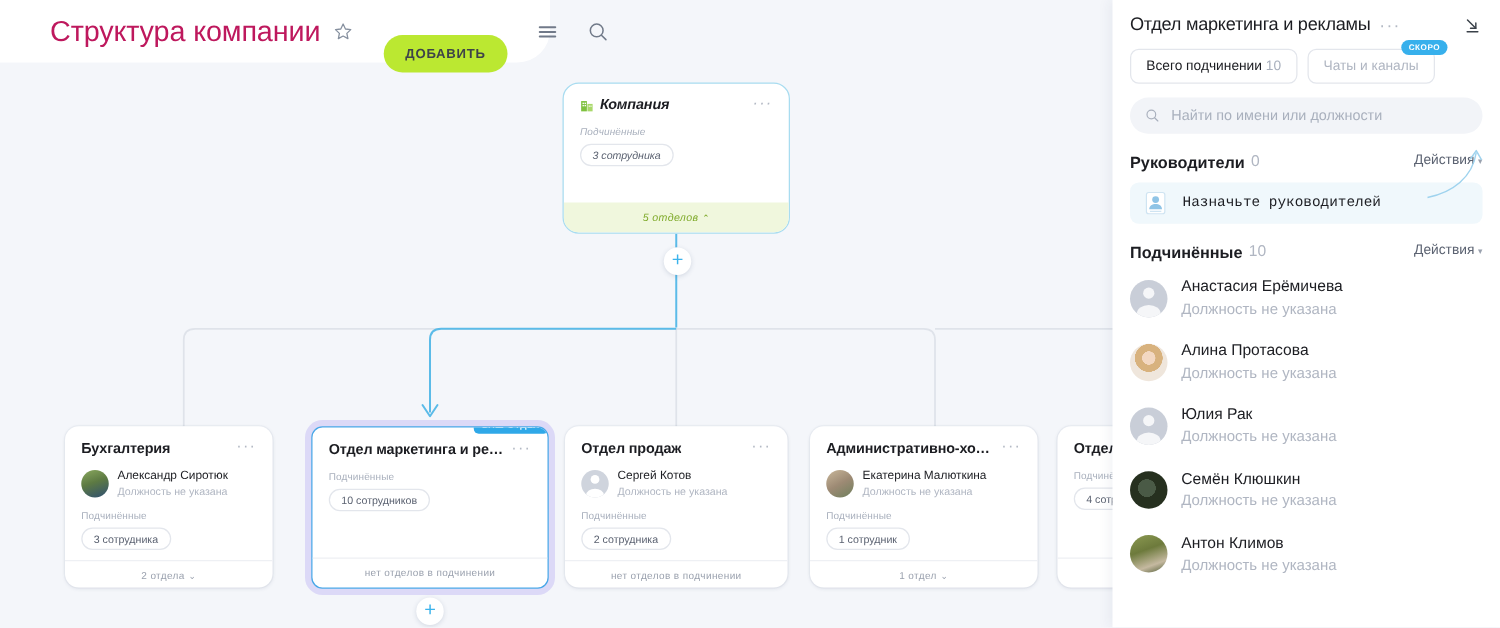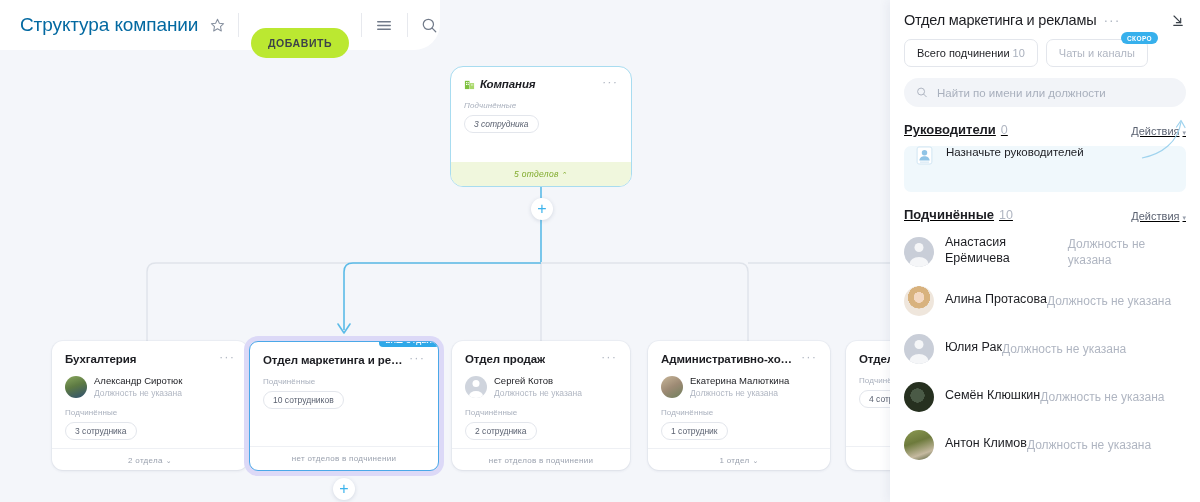--- a/index.html
+++ b/index.html
@@ -17,22 +17,22 @@
   .topbar {
     position: absolute; left: 0; top: 0;
     width: 440px; height: 50px;
     background: #ffffff;
     border-bottom-right-radius: 26px;
     display: flex; align-items: center;
     padding-left: 20px;
     z-index: 40;
   }
   .page-title {
-    font-size: 19px; color: #0369a1; font-weight: 400;
-    letter-spacing: -0.1px; white-space: nowrap;
+    font-size: 23px; color: #be185d; font-weight: 400;
+    letter-spacing: -0.1px; white-space: nowrap; margin-left: 20px;
   }
   .star-btn {
     margin-left: 10px; width: 26px; height: 26px;
     display: flex; align-items: center; justify-content: center;
     cursor: pointer;
   }
   .vdiv { width: 1px; height: 24px; background: #e7e9ee; margin: 0 12px; }
   .add-btn {
     background: #bbe831; color: #3e4349;
     font-size: 10.5px; font-weight: 700; letter-spacing: 0.6px;
@@ -111,21 +111,21 @@
     background: #f0f7dd; border-top: none; color: #7faa2a; font-size: 8.5px;
   }
   .card-foot .chev { font-size: 7px; margin-left: 3px; }
 
   
   #card-company { left: 450px; top: 66px; width: 182px; height: 121px;
      border: 1.5px solid #a8dcf0; border-radius: 13px; box-shadow: none; font-style: italic; }
   #card-company .card-body { padding-top: 10px; }
 
   
-  #card-buh   { left: 52px;  top: 341px; width: 196px; height: 129px; }
+  #card-buh   { left: 52px;  top: 341px; width: 166px; height: 129px; }
   #card-mkt   { left: 249px; top: 341px; width: 190px; height: 130px; }
   #card-sales { left: 452px; top: 341px; width: 178px; height: 129px; }
   #card-adm   { left: 648px; top: 341px; width: 182px; height: 129px; }
   #card-partial { left: 846px; top: 341px; width: 150px; height: 129px; }
 
   
   .card.selected {
     border: 1.5px solid #4aa8e8;
     box-shadow: 0 0 0 5px #dcd9f7;
     border-radius: 9px;
@@ -178,34 +178,34 @@
     height: 29px; display: flex; align-items: center;
     padding: 0 12px; cursor: text;
   }
   .sb-search input {
     border: none; background: transparent; outline: none;
     font-size: 11.5px; color: #1c1d22; margin-left: 7px;
     width: 100%; font-family: inherit;
   }
   .sb-search input::placeholder { color: #a9b0bd; }
   .sec-row {
-    display: flex; align-items: flex-end;
-    padding: 0 14px; margin-top: 15px; text-decoration: underline;
+    display: flex; align-items: flex-start;
+    padding: 0 14px; margin-top: 15px;
   }
   .sec-title { font-size: 13px; color: #1c1d22; font-weight: 700; }
   .sec-count { font-size: 12.5px; color: #b0b6c2; margin-left: 5px; }
   .sec-act {
     margin-left: auto; font-size: 11px; color: #5b6271; cursor: pointer;
   }
   .sec-act .cv { font-size: 7px; margin-left: 3px; color: #9aa1ae; }
   .assign-box {
     margin: 9px 14px 0 14px; background: #f0f8fc;
-    border-radius: 7px; height: 46px;
-    display: flex; align-items: flex-start; padding: 0 12px;
-    cursor: pointer; position: relative;
+    border-radius: 7px; height: 33px;
+    display: flex; align-items: center; padding: 0 12px;
+    cursor: pointer; position: relative; font-family: Liberation Mono, monospace;
   }
   .assign-txt { font-size: 11.5px; color: #1c1d22; margin-left: 13px; }
   .arrow-hint { position: absolute; right: -4px; top: -32px; }
 
   .people { margin-top: 4px; overflow: hidden; }
   .prow { display: flex; align-items: center; padding: 9px 14px; cursor: pointer; }
   .pav {
     width: 30px; height: 30px; border-radius: 50%;
     margin-right: 11px; flex-shrink: 0; overflow: hidden;
     background: #c9ced8; position: relative;
@@ -213,21 +213,21 @@
   .pav.ph::after {
     content: ""; position: absolute; left: 50%; top: 6px;
     width: 9px; height: 9px; border-radius: 50%;
     background: #f5f6f8; transform: translateX(-50%);
   }
   .pav.ph::before {
     content: ""; position: absolute; left: 50%; bottom: -4px;
     width: 19px; height: 14px; border-radius: 50% 50% 0 0;
     background: #f5f6f8; transform: translateX(-50%);
   }
-  .pinfo { display: flex; }
+  .pinfo { display: flex; flex-direction: column; }
   .pn { font-size: 12.5px; color: #1c1d22; line-height: 1.25; }
   .pp { font-size: 12px; color: #b0b6c2; line-height: 1.3; margin-top: 2px; }
 </style>
 </head>
 <body>
 
 <div id="root">
 
   <div class="canvas">
     <svg class="connectors" viewBox="0 0 900 502" preserveAspectRatio="none">

